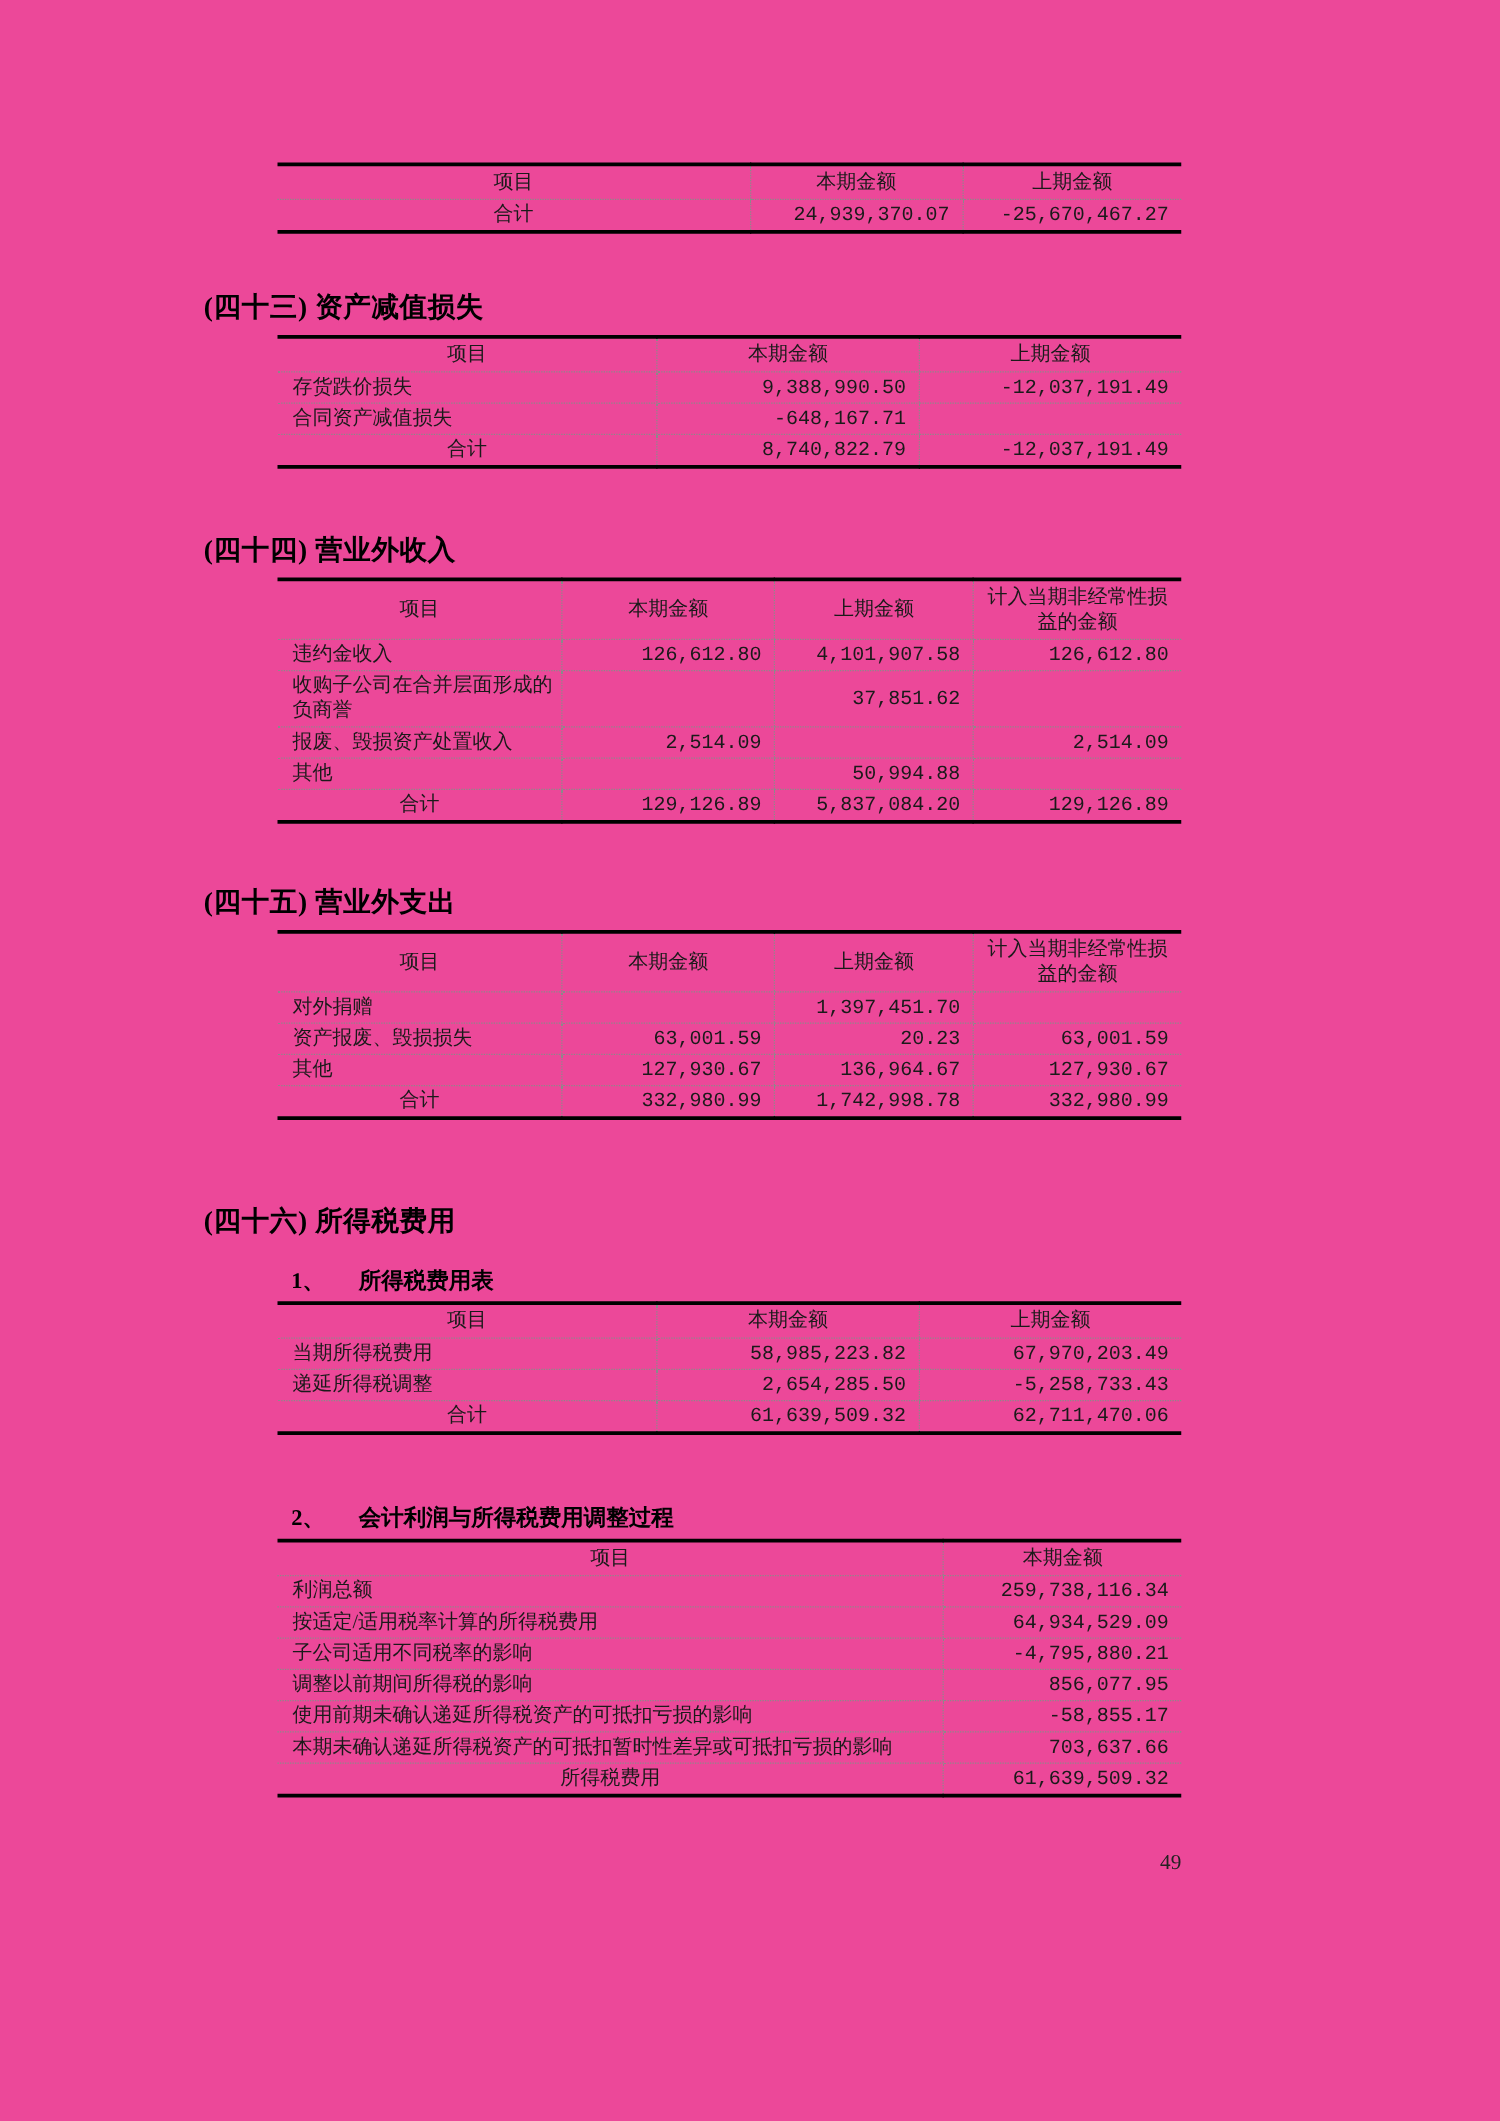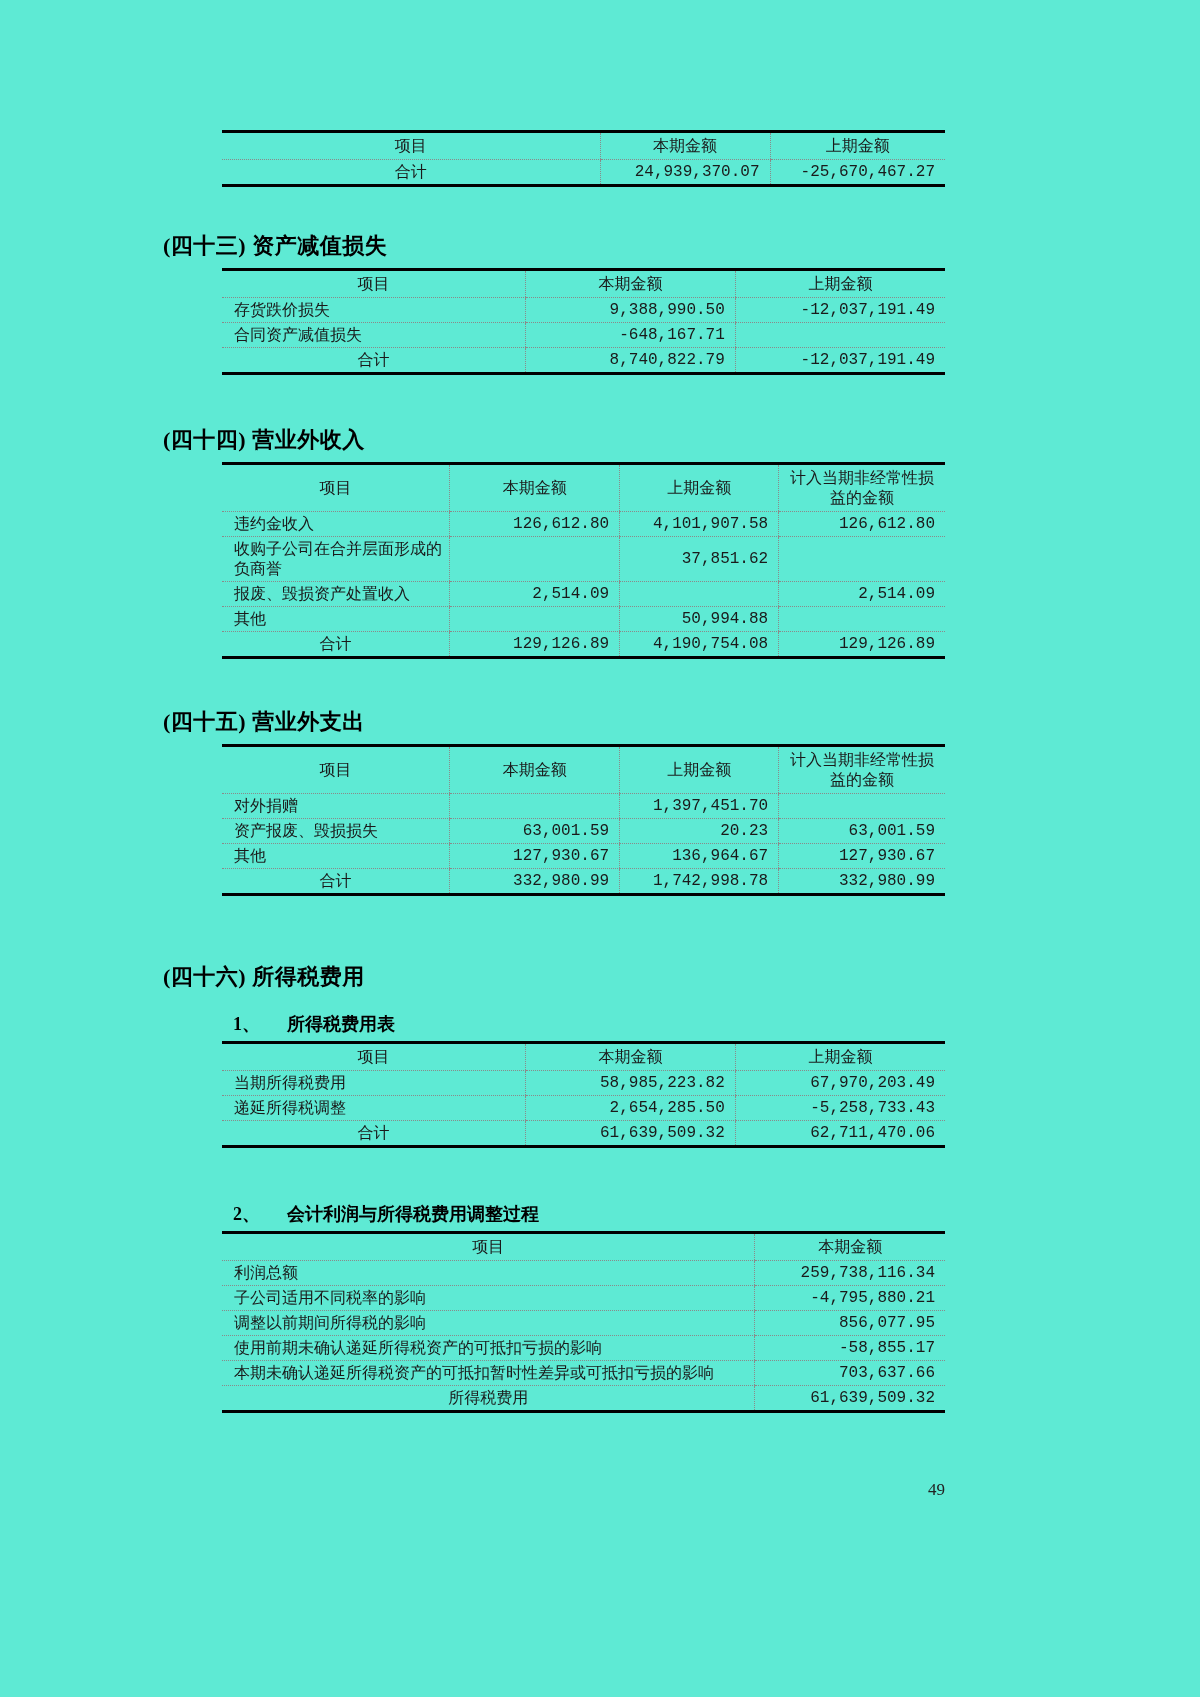--- a/index.html
+++ b/index.html
@@ -1,21 +1,21 @@
 <!DOCTYPE html>
 <html><head>
 <meta charset="utf-8">
 <style>
   html,body { margin:0; padding:0; }
   body {
     width:1200px; height:1697px; background:#f4f4f4;
     font-family:"Liberation Serif","DejaVu Serif",serif;
   }
   .page {
-    position:relative; width:1200px; height:1697px; background:#5eead4;
+    position:relative; width:1200px; height:1697px; background:#ec4899;
     color:#1a1a1a; overflow:hidden;
   }
   .content { position:absolute; left:163px; top:0; width:790px; }
 
   .tbl-wrap { margin-left:59px; }
   .tbl-wrap.first { margin-top:130px; }
 
   table.fin {
     width:723px; border-collapse:collapse; table-layout:fixed;
     border-top:3px solid #000; border-bottom:3px solid #000;
@@ -158,21 +158,21 @@
             </tr>
             <tr>
               <td class="label">其他</td>
               <td class="num"></td>
               <td class="num">50,994.88</td>
               <td class="num"></td>
             </tr>
             <tr>
               <td class="label total">合计</td>
               <td class="num">129,126.89</td>
-              <td class="num">4,190,754.08</td>
+              <td class="num">5,837,084.20</td>
               <td class="num">129,126.89</td>
             </tr>
           </tbody>
         </table>
     </div>
 
     <h2 class="sec s45">(四十五) 营业外支出</h2>
     <div class="tbl-wrap">
       <table class="fin">
         <colgroup>
@@ -271,20 +271,24 @@
               <th>项目</th>
               <th>本期金额</th>
             </tr>
           </thead>
           <tbody>
             <tr>
               <td class="label">利润总额</td>
               <td class="num">259,738,116.34</td>
             </tr>
             <tr>
+              <td class="label">按适定/适用税率计算的所得税费用</td>
+              <td class="num">64,934,529.09</td>
+            </tr>
+            <tr>
               <td class="label">子公司适用不同税率的影响</td>
               <td class="num">-4,795,880.21</td>
             </tr>
             <tr>
               <td class="label">调整以前期间所得税的影响</td>
               <td class="num">856,077.95</td>
             </tr>
             <tr>
               <td class="label">使用前期未确认递延所得税资产的可抵扣亏损的影响</td>
               <td class="num">-58,855.17</td>

